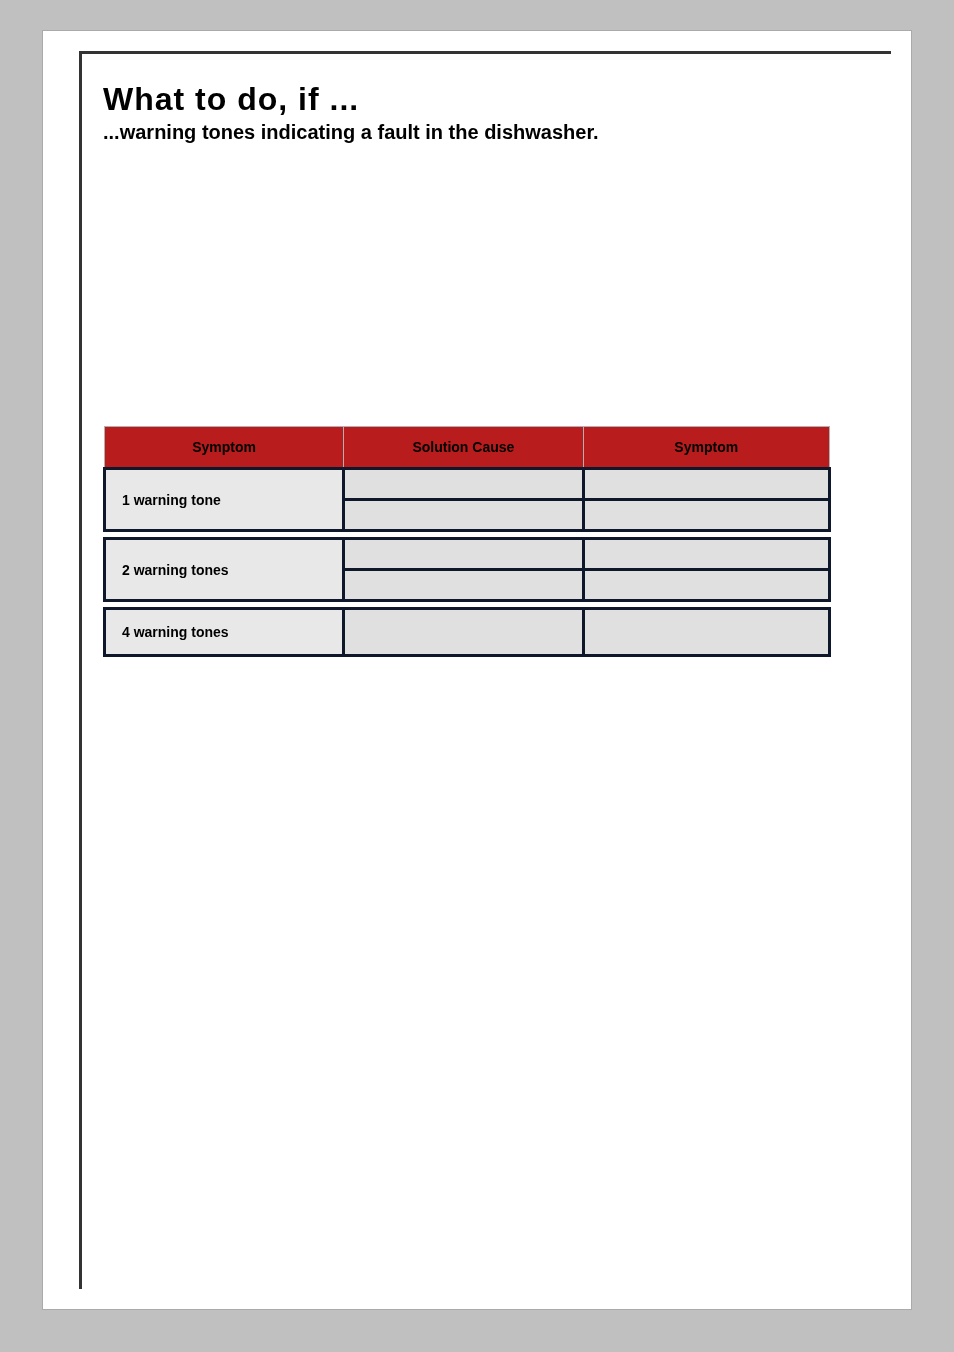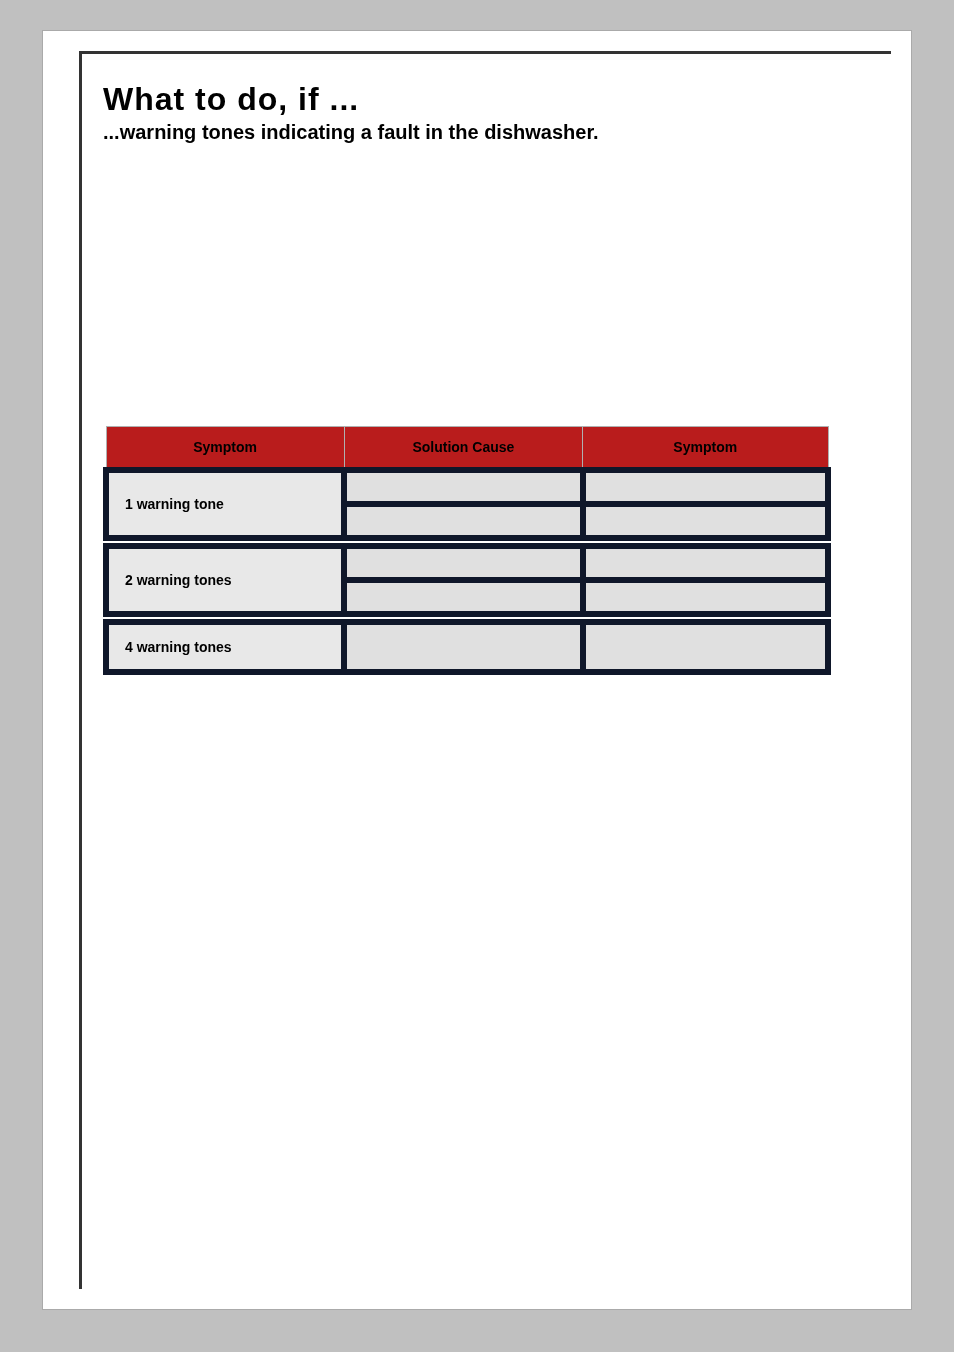--- a/index.html
+++ b/index.html
@@ -80,21 +80,21 @@
       color: #000;
       text-align: center;
       border: 1px solid #b0b0b0;
     }
 
     tbody tr td {
       background: #e0e0e0;
       padding: 14px 16px;
       font-size: 14px;
       color: #000;
-      border: 6px solid #0f172a;
+      border: 3px solid #0f172a;
       vertical-align: middle;
     }
 
     tbody tr td.symptom-cell {
       font-weight: 700;
     }
 
     tbody tr td.empty-cell {
       background: #e0e0e0;
     }

